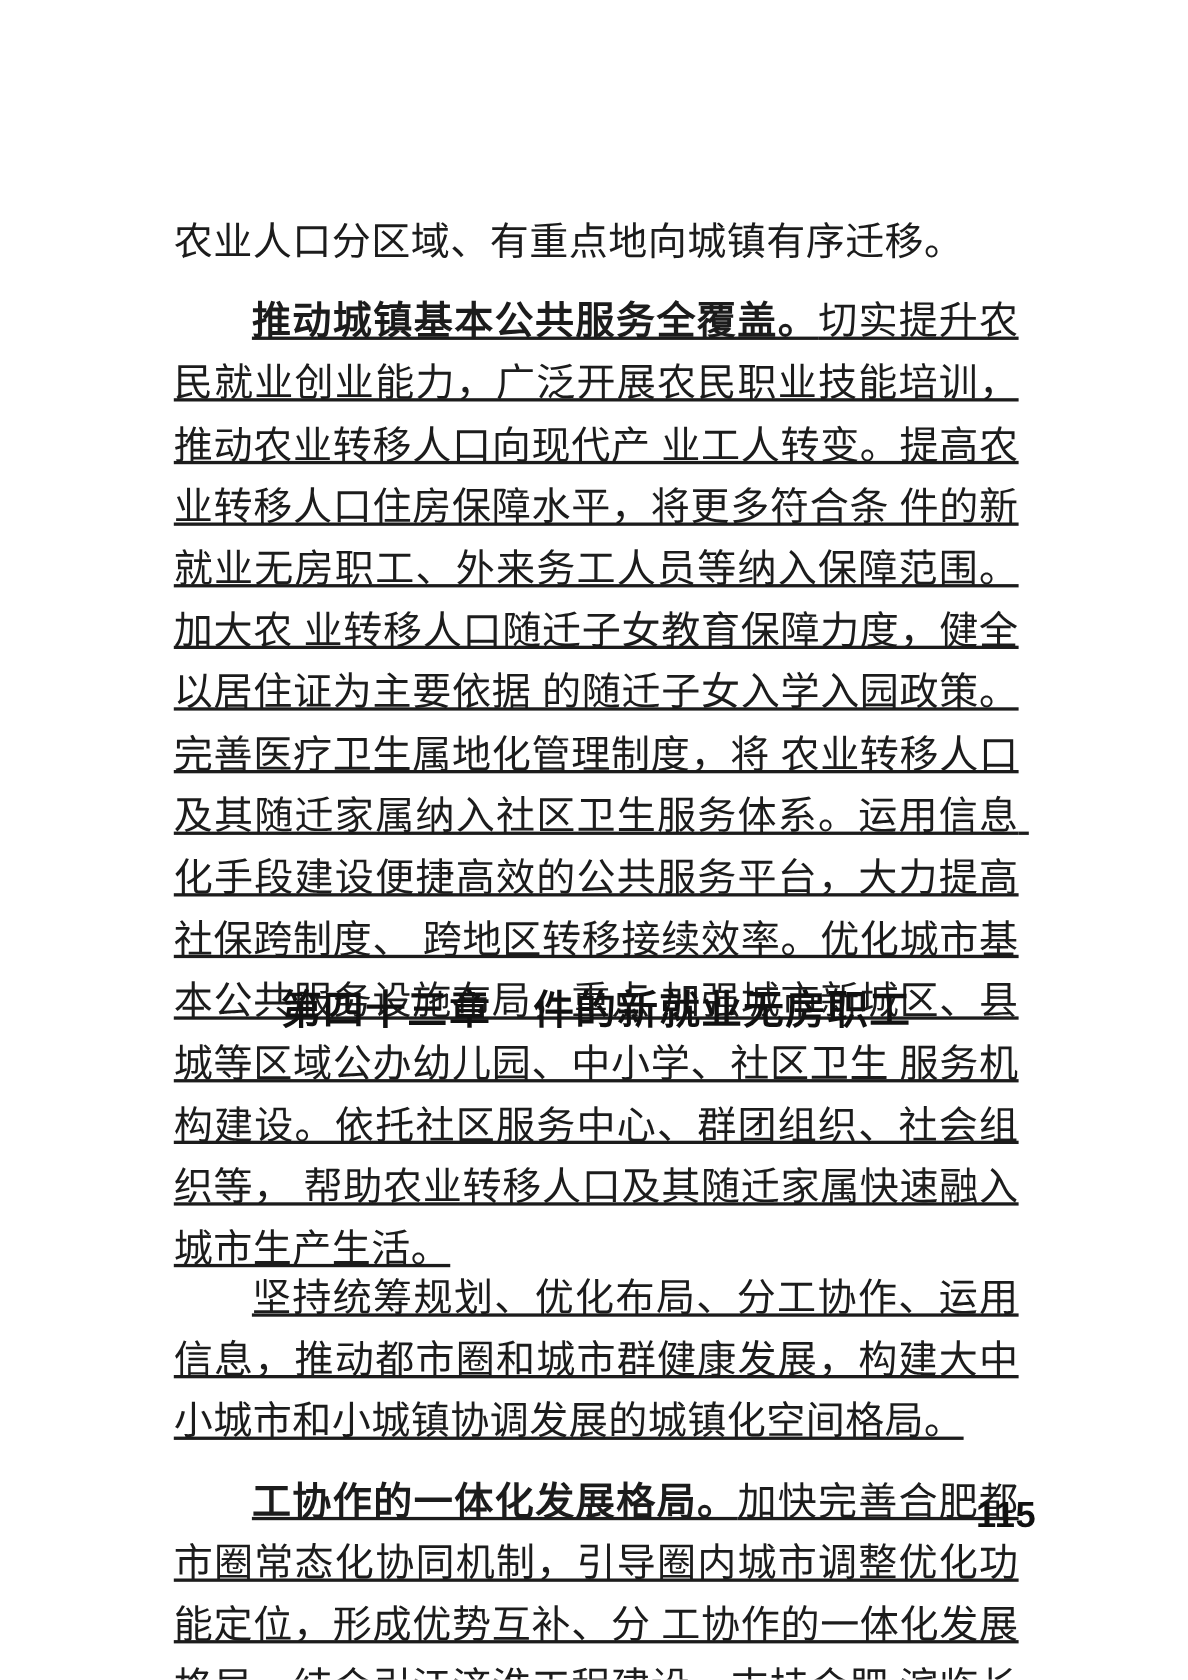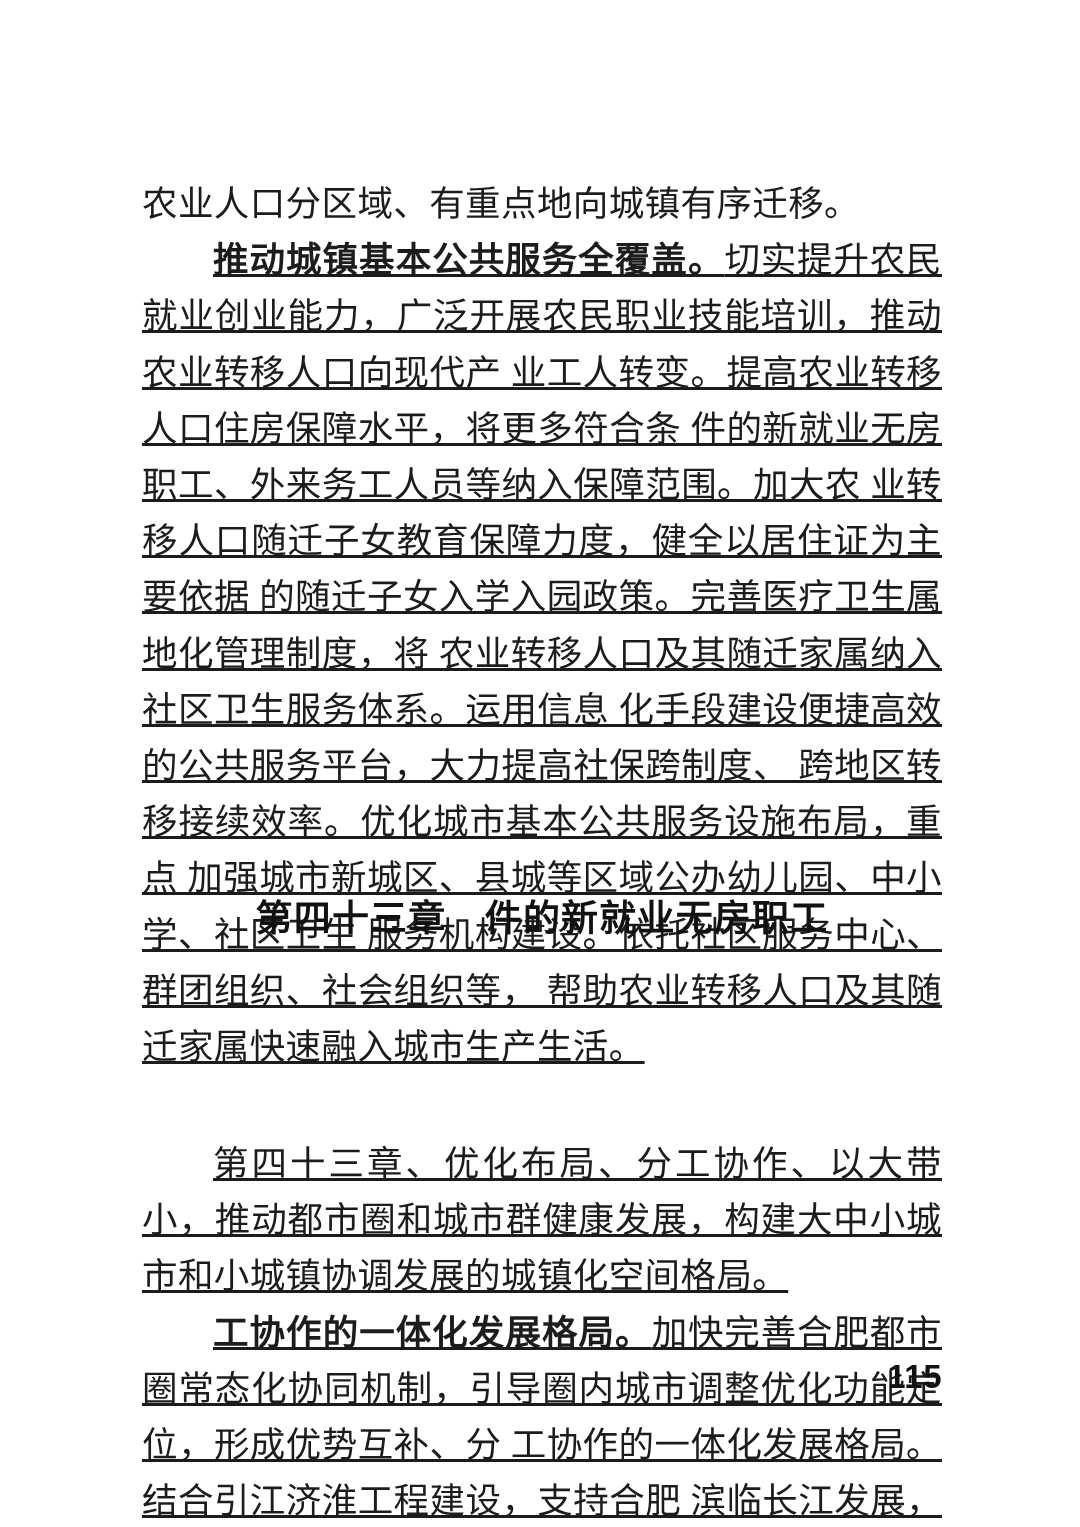--- a/index.html
+++ b/index.html
@@ -23,21 +23,21 @@
 
   
   .text-column {
     position: absolute;
     left: 142px;
     top: 176px;
     width: 800px;
   }
 
   .para {
-    margin: 0;
+    margin: 16px;
     padding: 0;
     font-size: 35.5px;
     line-height: 56.2px;
     letter-spacing: 0.4px;
     text-align: justify;
     text-justify: inter-character;
     color: #1c1c1c;
     white-space: pre-wrap;
     word-break: break-all;
   }
@@ -92,21 +92,21 @@
 
   <div class="text-column">
 
     <div class="block-1">
       <p class="para">农业人口分区域、有重点地向城镇有序迁移。</p>
 
       <p class="para indent"><span class="lead">推动城镇基本公共服务全覆盖。</span><span>切实提升农民就业创业能力，广泛开展农民职业技能培训，推动农业转移人口向现代产 业工人转变。提高农业转移人口住房保障水平，将更多符合条 件的新就业无房职工、外来务工人员等纳入保障范围。加大农 业转移人口随迁子女教育保障力度，健全以居住证为主要依据 的随迁子女入学入园政策。完善医疗卫生属地化管理制度，将 农业转移人口及其随迁家属纳入社区卫生服务体系。运用信息 化手段建设便捷高效的公共服务平台，大力提高社保跨制度、 跨地区转移接续效率。优化城市基本公共服务设施布局，重点 加强城市新城区、县城等区域公办幼儿园、中小学、社区卫生 服务机构建设。依托社区服务中心、群团组织、社会组织等， 帮助农业转移人口及其随迁家属快速融入城市生产生活。</span></p>
     </div>
 
     <div class="block-3">
-      <p class="para indent">第四十三章、优化布局、分工协作、以大带小，推动都市圈和城市群健康发展，构建大中小城市和小城镇协调发展的城镇化空间格局。</p>
+      <p class="para indent">坚持统筹规划、优化布局、分工协作、运用信息，推动都市圈和城市群健康发展，构建大中小城市和小城镇协调发展的城镇化空间格局。</p>
 
       <p class="para indent"><span class="lead">工协作的一体化发展格局。</span><span>加快完善合肥都市圈常态化协同机制，引导圈内城市调整优化功能定位，形成优势互补、分 工协作的一体化发展格局。结合引江济淮工程建设，支持合肥 滨临长江发展，密切与皖江城市带关联互动；增强合肥都市圈</span></p>
     </div>
 
   </div>
 
   <div class="chapter-heading">第四十三章　件的新就业无房职工</div>
 
   <div class="page-number">115</div>
 

